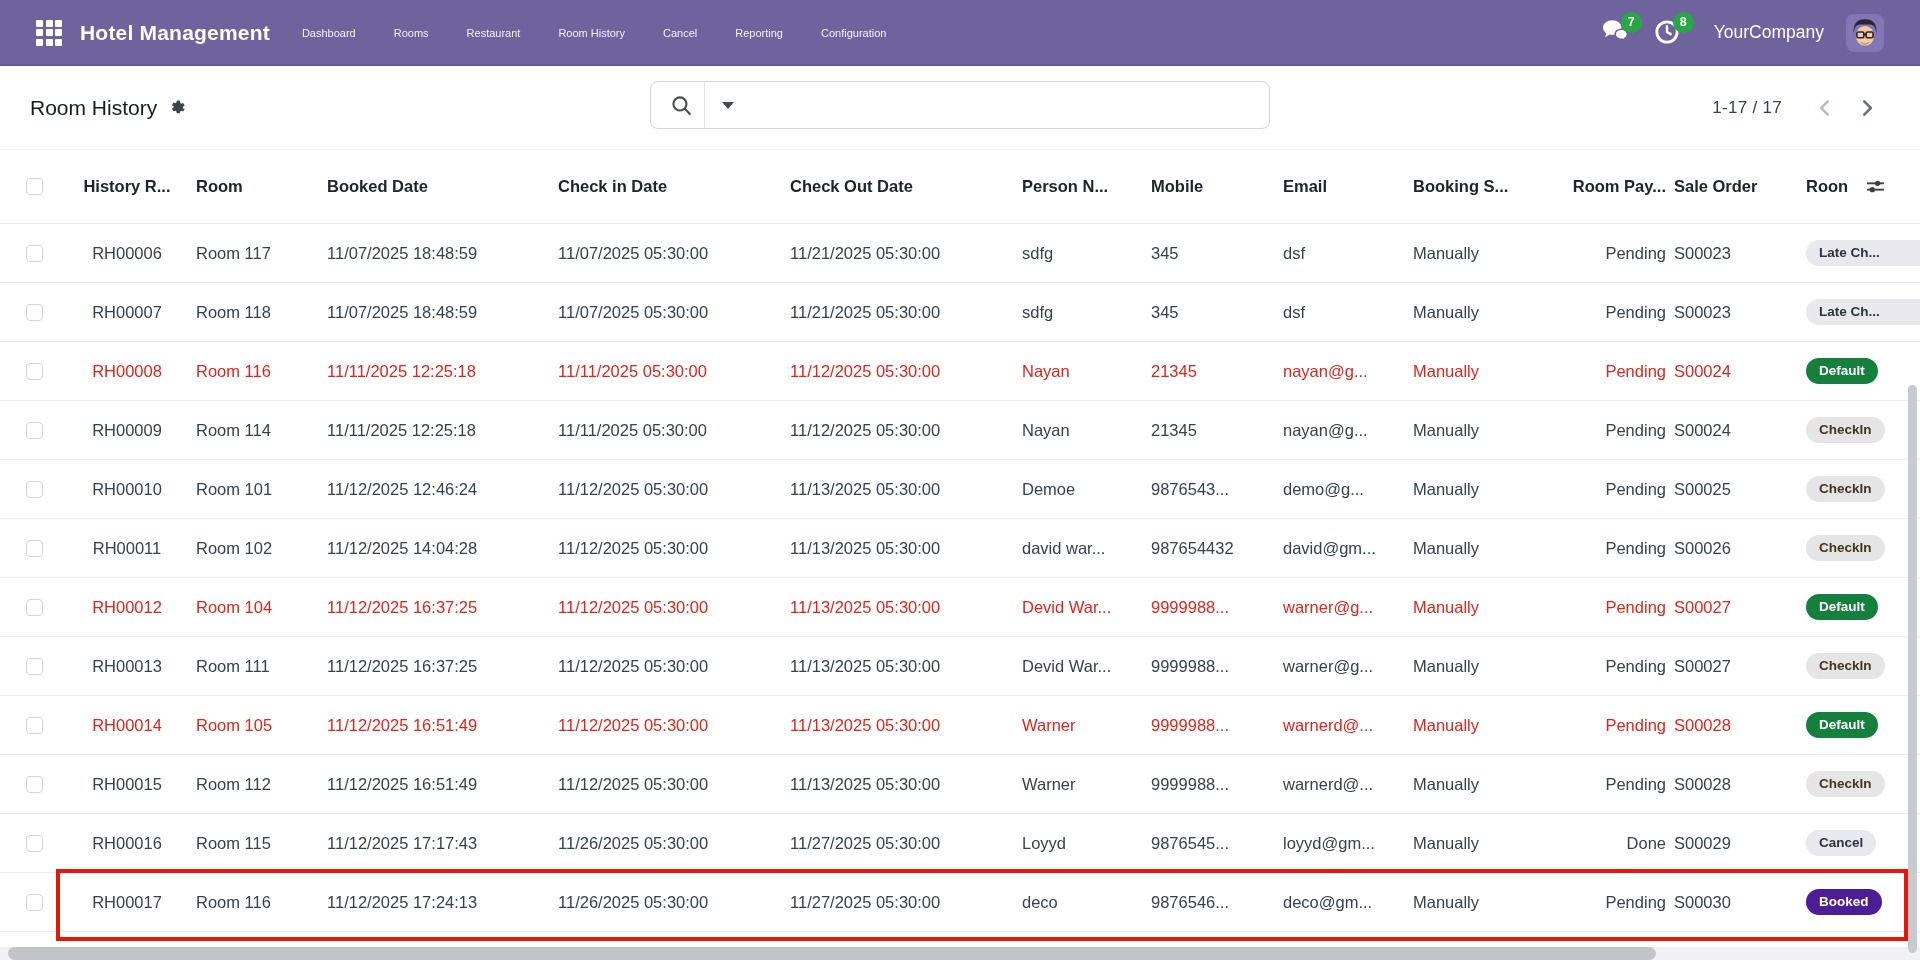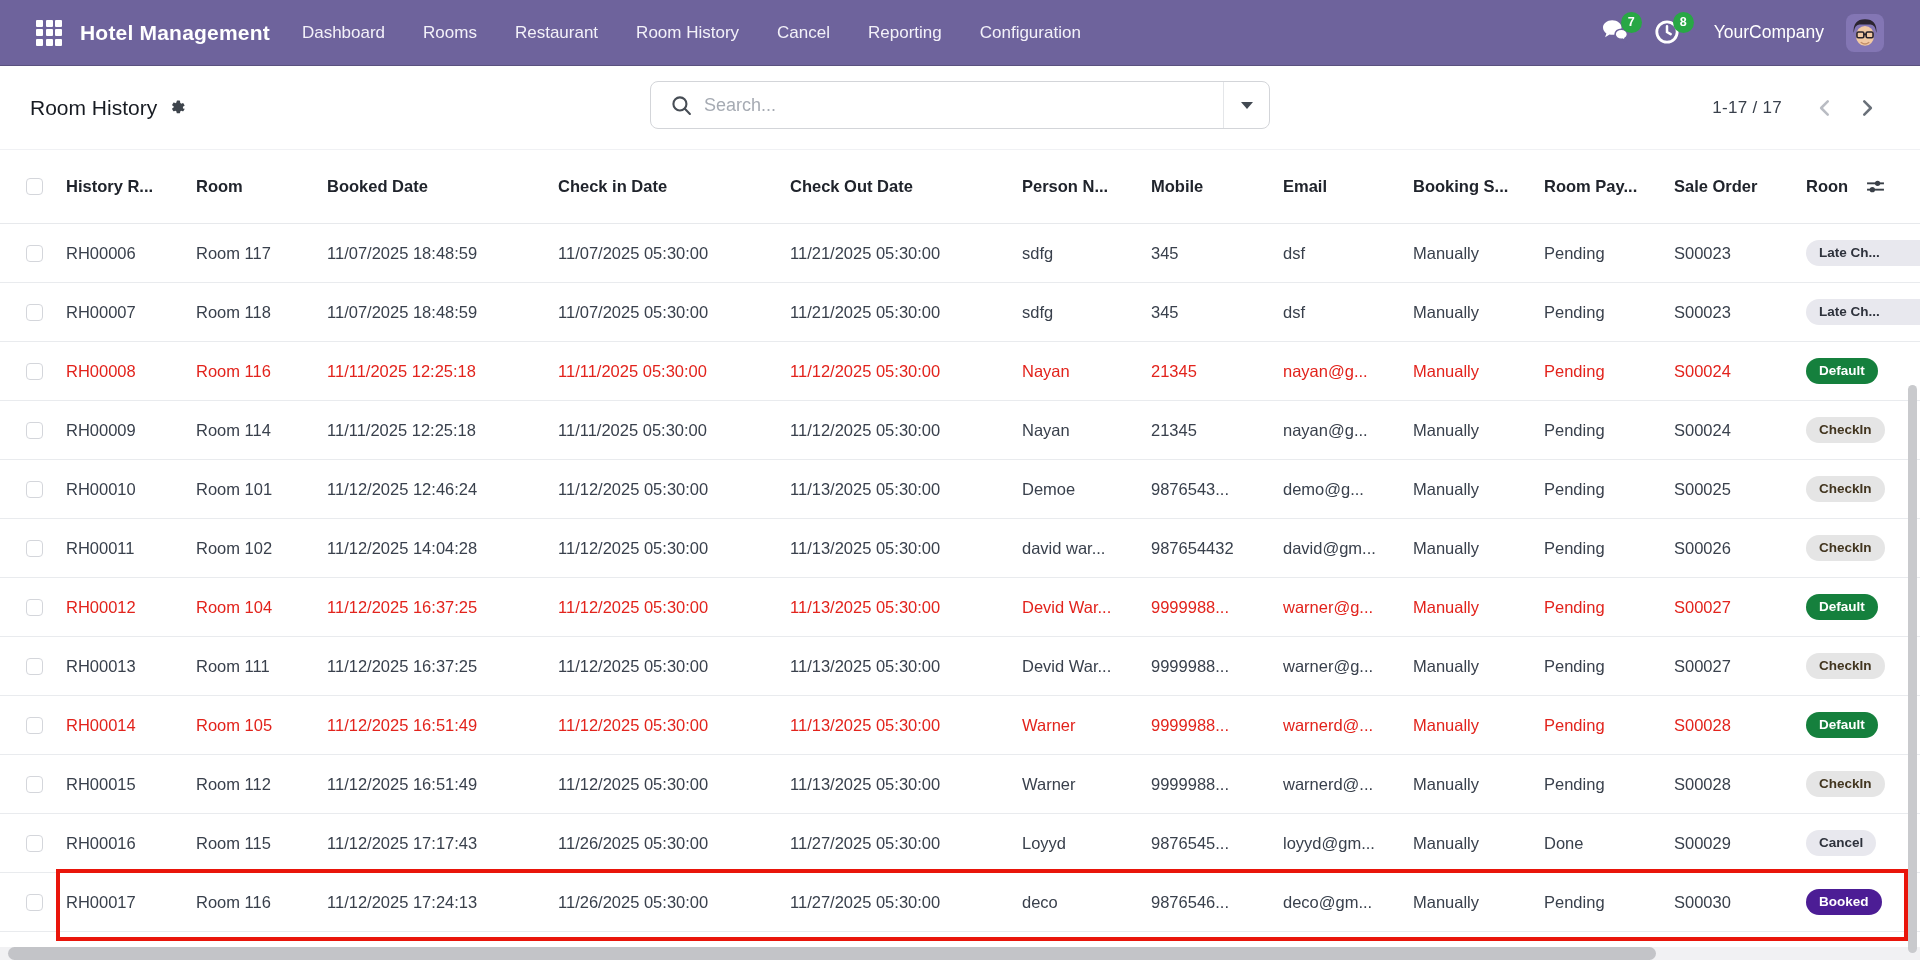--- a/index.html
+++ b/index.html
@@ -6,21 +6,21 @@
   html,body { width:1920px; height:967px; overflow:hidden; background:#fff;
     font-family:"Liberation Sans", sans-serif; }
   .page { position:relative; width:1920px; height:967px; }
 
   
   .topbar { height:66px; background:#6e639c; display:flex; align-items:center;
     padding:0 36px; color:#fff; border-bottom:1px solid rgba(0,0,0,.18); }
   .grid-icon { display:grid; grid-template-columns:repeat(3,7px); grid-gap:2.5px; cursor:pointer; }
   .grid-icon span { width:7px; height:7px; background:#fff; border-radius:1px; }
   .brand { font-size:21px; font-weight:700; margin:0 14px 0 18px; letter-spacing:.2px; }
-  .nav-items { display:flex; align-items:center; gap:38px; margin-left:18px; font-size:17px; }
+  .nav-items { display:flex; align-items:center; gap:38px; margin-left:18px; font-size:11px; }
   .nav-item { color:#f3f1f9; cursor:pointer; white-space:nowrap; }
   .topbar-right { margin-left:auto; display:flex; align-items:center; gap:22px; }
   .icon-badge-wrap { position:relative; width:30px; height:28px; cursor:pointer; }
   .count-badge { position:absolute; top:-7px; right:-10px; min-width:21px; height:21px;
     background:#28a745; color:#fff; border-radius:50%; font-size:12.5px; font-weight:700;
     display:flex; align-items:center; justify-content:center; padding:0 4px; }
   .company { font-size:17.5px; margin-left:8px; }
   .avatar { width:38px; height:38px; border-radius:8px; overflow:hidden; cursor:pointer; flex:none; }
 
   
@@ -47,24 +47,24 @@
   
   .table { width:1920px; }
   .thead { display:flex; align-items:center; height:74px; border-bottom:1px solid #e7e9ec;
     font-weight:700; font-size:16.5px; color:#20242c; }
   .trow { display:flex; align-items:center; height:59px; border-bottom:1px solid #e9ebee;
     font-size:16.5px; color:#39404c; cursor:pointer; background:#fff; }
   .cell { flex:none; overflow:hidden; white-space:nowrap; padding-right:8px; }
   .c-check { width:66px; padding:0; display:flex; align-items:center; }
   .checkbox { width:17px; height:17px; border:1.5px solid #d4d6db; border-radius:4px;
     margin-left:26px; background:#fff; cursor:pointer; flex:none; }
-  .c-ref   { width:130px; } .c-room  { width:131px; } .c-booked{ width:231px; }
+  .c-ref   { width:130px;text-align:center; } .c-room  { width:131px; } .c-booked{ width:231px; }
   .c-cin   { width:232px; } .c-cout  { width:232px; } .c-person{ width:129px; }
   .c-mobile{ width:132px; } .c-email { width:130px; } .c-bsrc  { width:131px; }
-  .c-pay   { width:130px; } .c-so    { width:132px; }
+  .c-pay   { width:130px;text-align:right; } .c-so    { width:132px; }
   .c-status{ width:114px; overflow:hidden; padding-right:0; display:flex; align-items:center; }
   .thead .c-status { overflow:visible; gap:18px; }
   .trow.danger .cell { color:#e2231c; }
 
   .badge { display:inline-block; padding:5px 13px; border-radius:999px; font-size:13.5px;
     font-weight:700; line-height:1.25; white-space:nowrap; }
   .badge.muted   { background:#e8e8ee; color:#2e323c; }
   .badge.primary { background:#15803d; color:#fff; }
   .badge.warning { background:#e5e5e5; color:#42351f; }
   .badge.success { background:#4c1d95; color:#fff; }
@@ -152,21 +152,20 @@
         </svg>
     </div>
 
     <div class="searchbox">
       <span class="mag">
         <svg width="21" height="21" viewBox="0 0 20 20" fill="none" stroke="#474d55" stroke-width="2" stroke-linecap="round">
             <circle cx="8.5" cy="8.5" r="6.2"></circle>
             <line x1="13.2" y1="13.2" x2="18" y2="18"></line>
           </svg>
       </span>
-      <input type="text" placeholder="Search..." style="">
       <div class="search-toggle">
         <span class="caret-down"></span>
       </div>
     </div>
 
     <div class="pager">
       <span class="pager-value">1-17 / 17</span>
       <div class="pager-btn">
         <svg width="22" height="22" viewBox="0 0 20 20" fill="none" stroke="#b9bcc3" stroke-width="2.3" stroke-linecap="round" stroke-linejoin="round">
             <path d="M12.5 4 6.5 10l6 6"></path>

